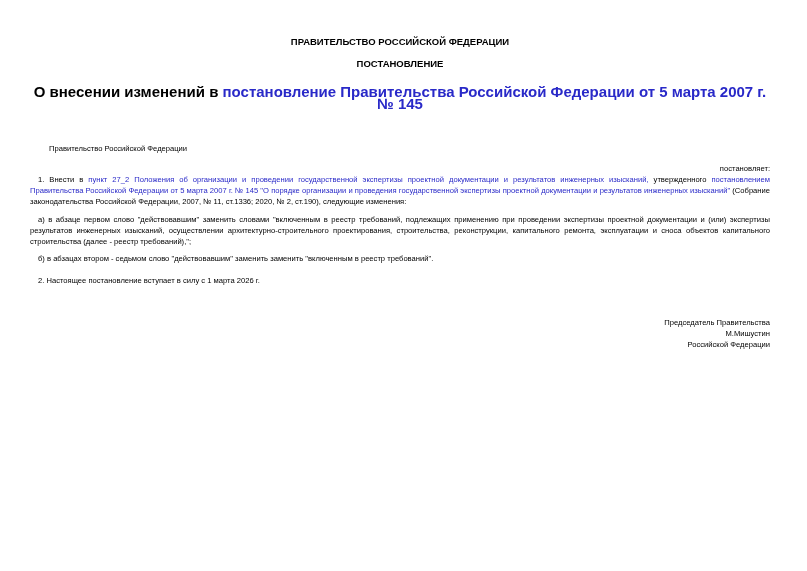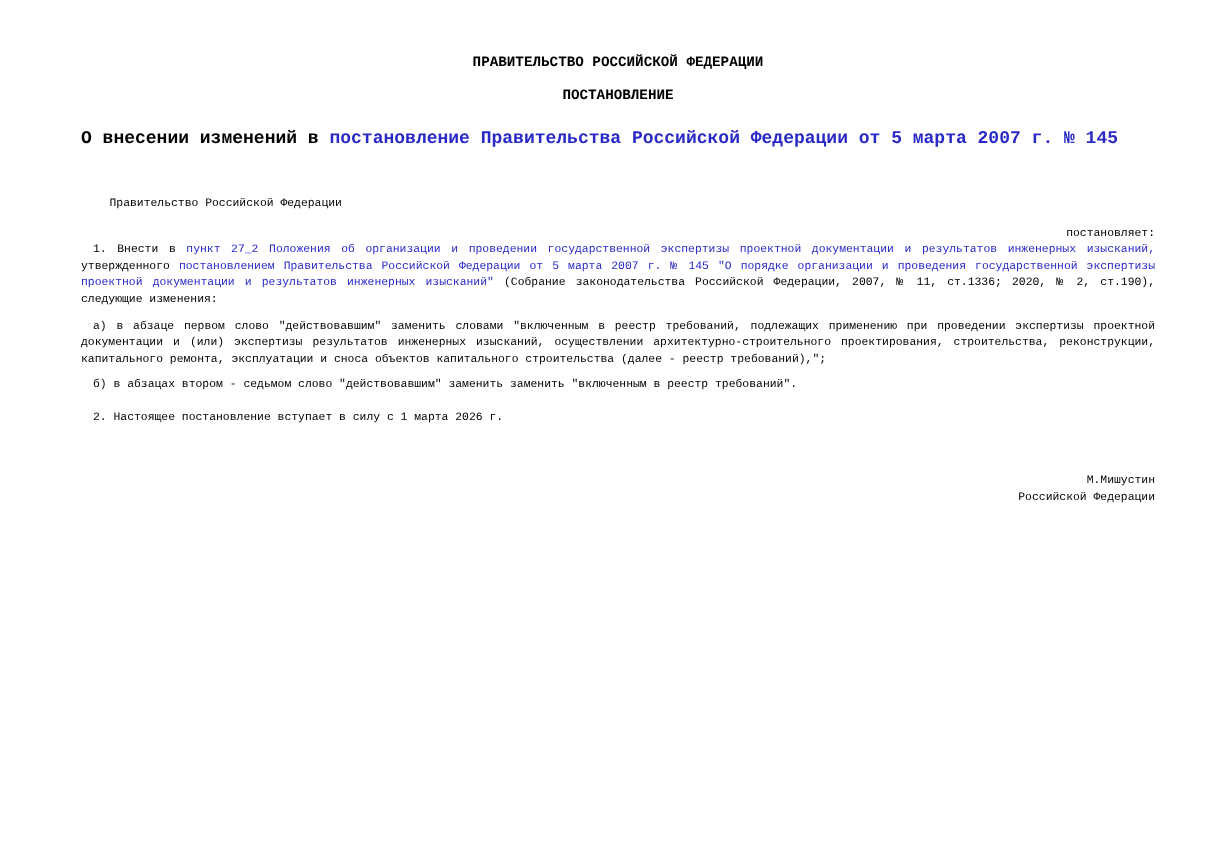--- a/index.html
+++ b/index.html
@@ -7,40 +7,40 @@
     padding: 0;
     background: #ffffff;
   }
   .page {
     position: relative;
     width: 807px;
     height: 571px;
     background: #ffffff;
     overflow: hidden;
     box-sizing: border-box;
-    padding: 36px 37px 0 54px;
-    font-family: Liberation Mono, monospace;
+    padding: 36px 37px 0 30px;
+    font-family: Liberation Sans, sans-serif;
     color: #000000;
     font-size: 7.6px;
     line-height: 11px;
   }
   .doc-header { text-align: center; }
   .h-line {
     font-weight: bold;
     font-size: 9.5px;
     line-height: 12px;
     margin: 0;
   }
   .h-line.h2 { margin-top: 10px; }
   .h-line.h3 { margin-top: 5px; }
   .doc-title {
     margin-top: 16px;
-    text-align: left;
+    text-align: center;
     font-weight: bold;
-    font-size: 12px;
+    font-size: 15px;
     line-height: 12px;
   }
   a.link, span.link {
     color: #2929c8;
     text-decoration: none;
     cursor: pointer;
   }
   p { margin: 0; }
   .intro {
     margin-top: 33px;
@@ -79,17 +79,18 @@
 
   <p class="para para-1"><span>1. Внести в </span><a class="link">пункт 27_2 Положения об организации и проведении государственной экспертизы проектной документации и результатов инженерных изысканий,</a><span> утвержденного </span><a class="link">постановлением Правительства Российской Федерации от 5 марта 2007 г. № 145 "О порядке организации и проведения государственной экспертизы проектной документации и результатов инженерных изысканий"</a><span> (Собрание законодательства Российской Федерации, 2007, № 11, ст.1336; 2020, № 2, ст.190), следующие изменения:</span></p>
 
   <p class="para para-a">а) в абзаце первом слово "действовавшим" заменить словами "включенным в реестр требований, подлежащих применению при проведении экспертизы проектной документации и (или) экспертизы результатов инженерных изысканий, осуществлении архитектурно-строительного проектирования, строительства, реконструкции, капитального ремонта, эксплуатации и сноса объектов капитального строительства (далее - реестр требований),";</p>
 
   <p class="para para-b">б) в абзацах втором - седьмом слово "действовавшим" заменить заменить "включенным в реестр требований".</p>
 
   <p class="para para-2">2. Настоящее постановление вступает в силу с 1 марта 2026 г.</p>
 
   <div class="signature">
+    <div>Председатель Правительства</div>
     <div>М.Мишустин</div>
     <div>Российской Федерации</div>
   </div>
 
 </div>
 
 </body></html>

